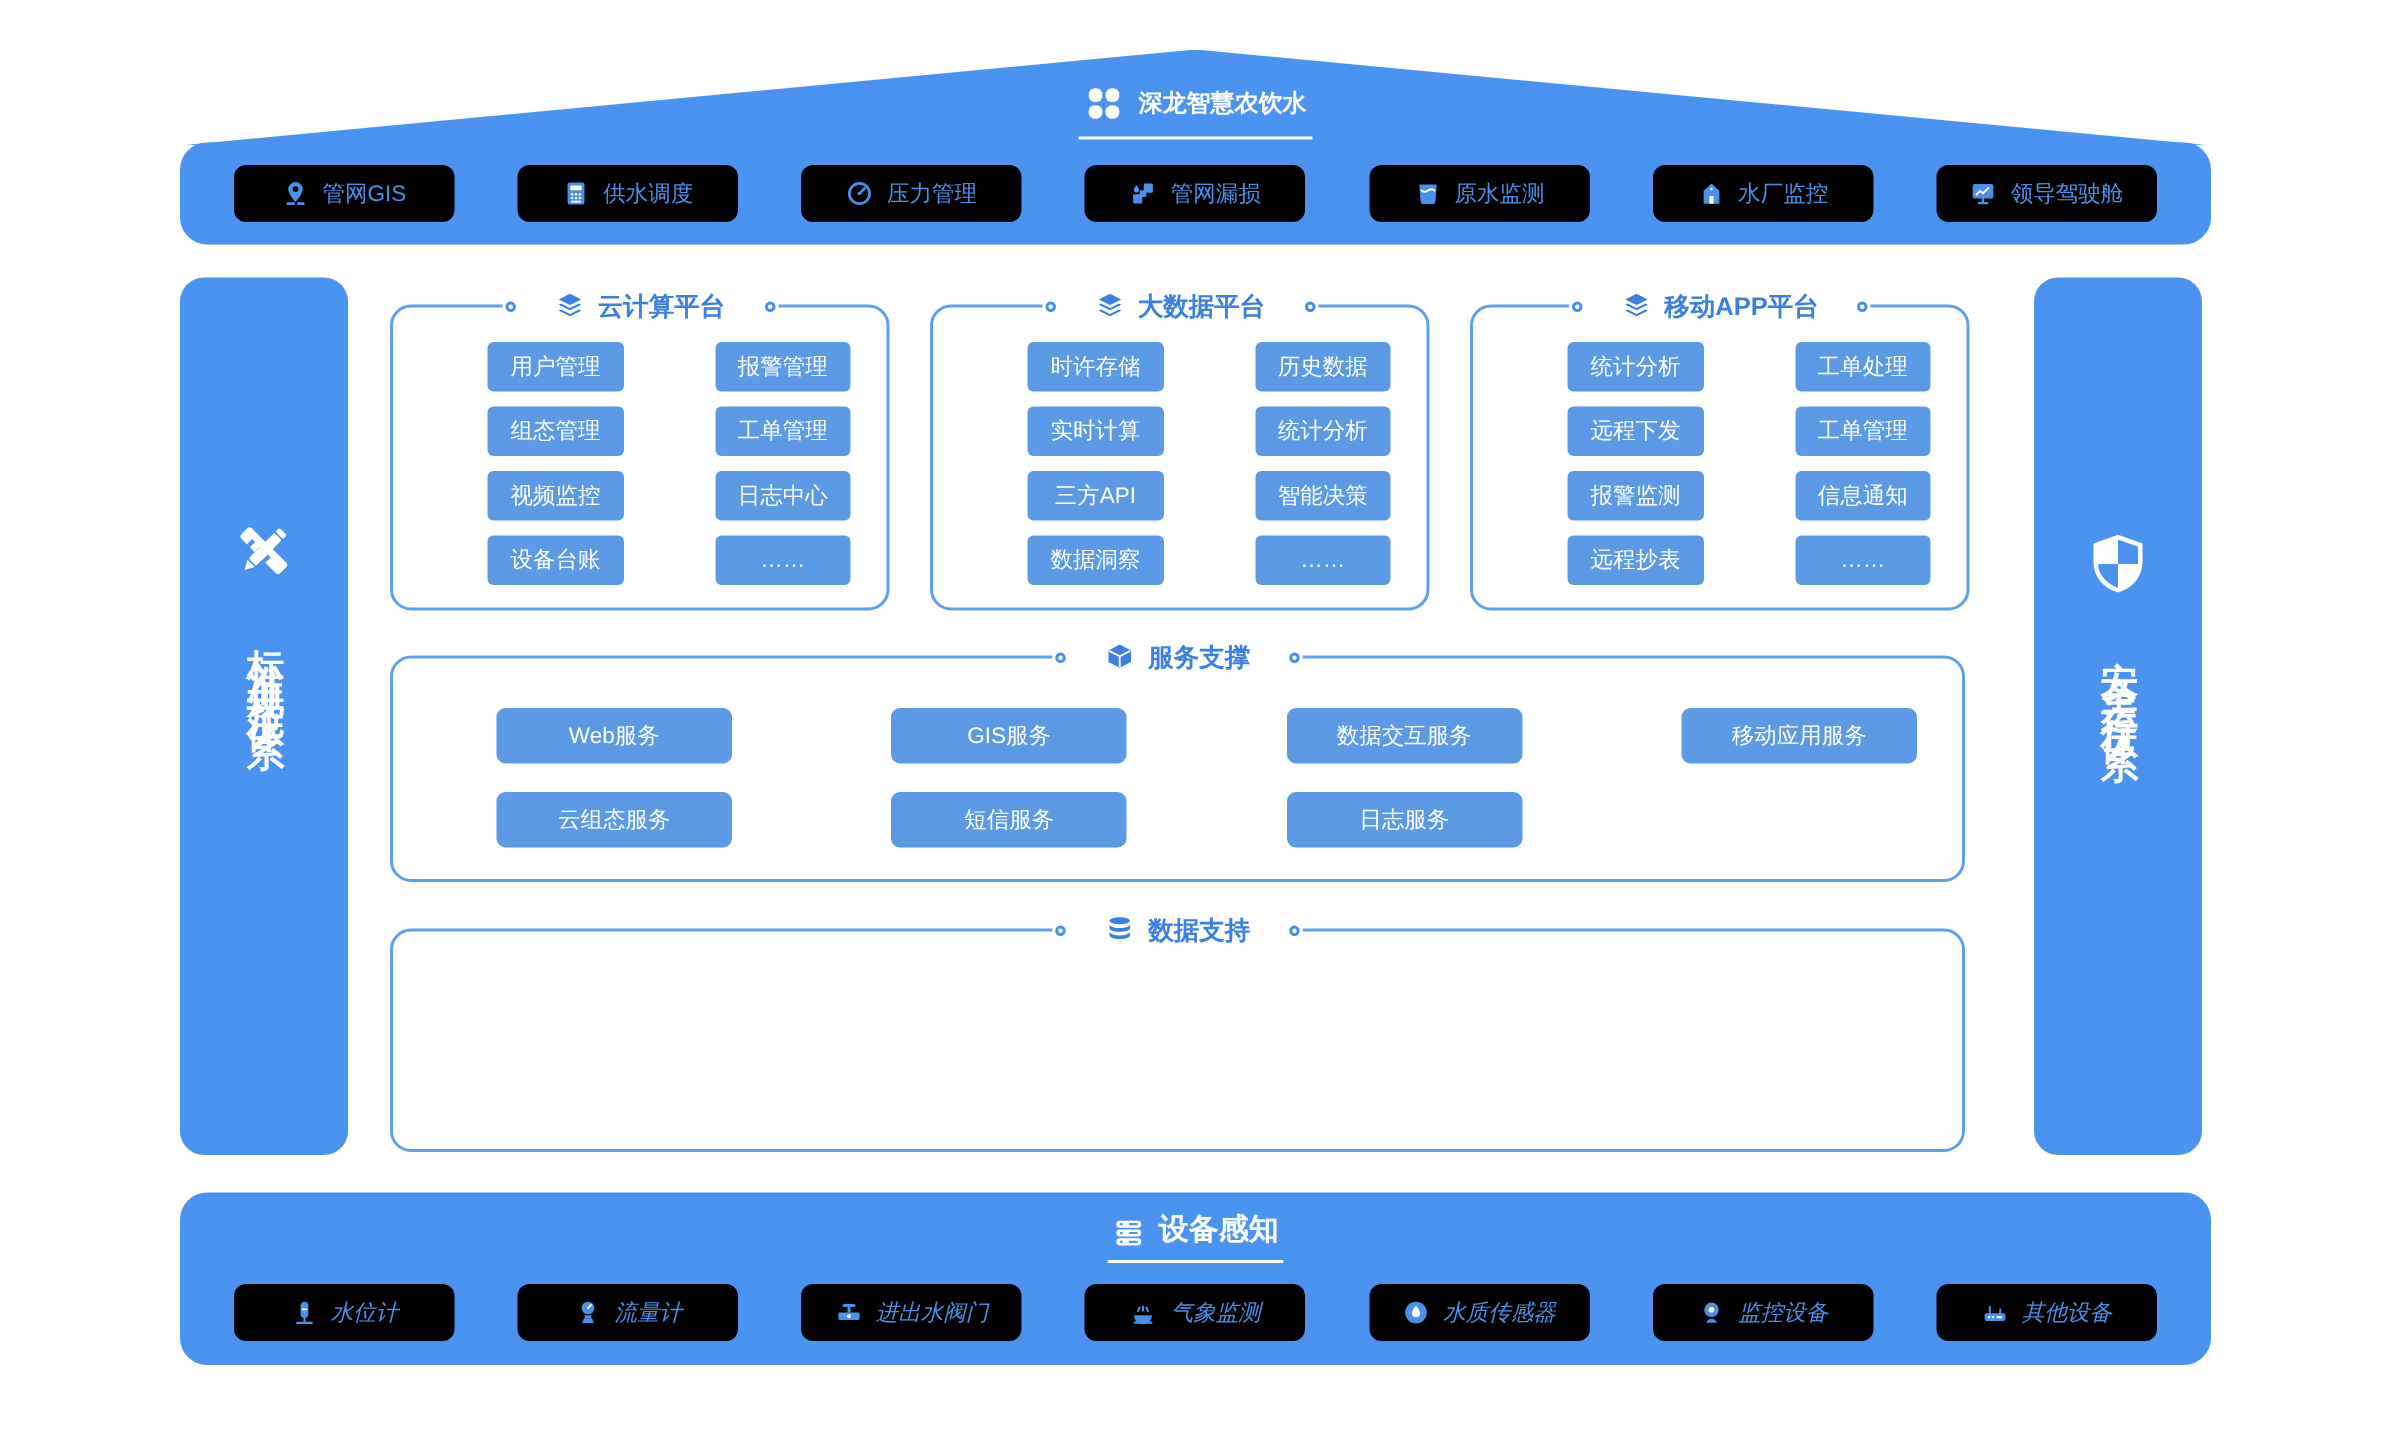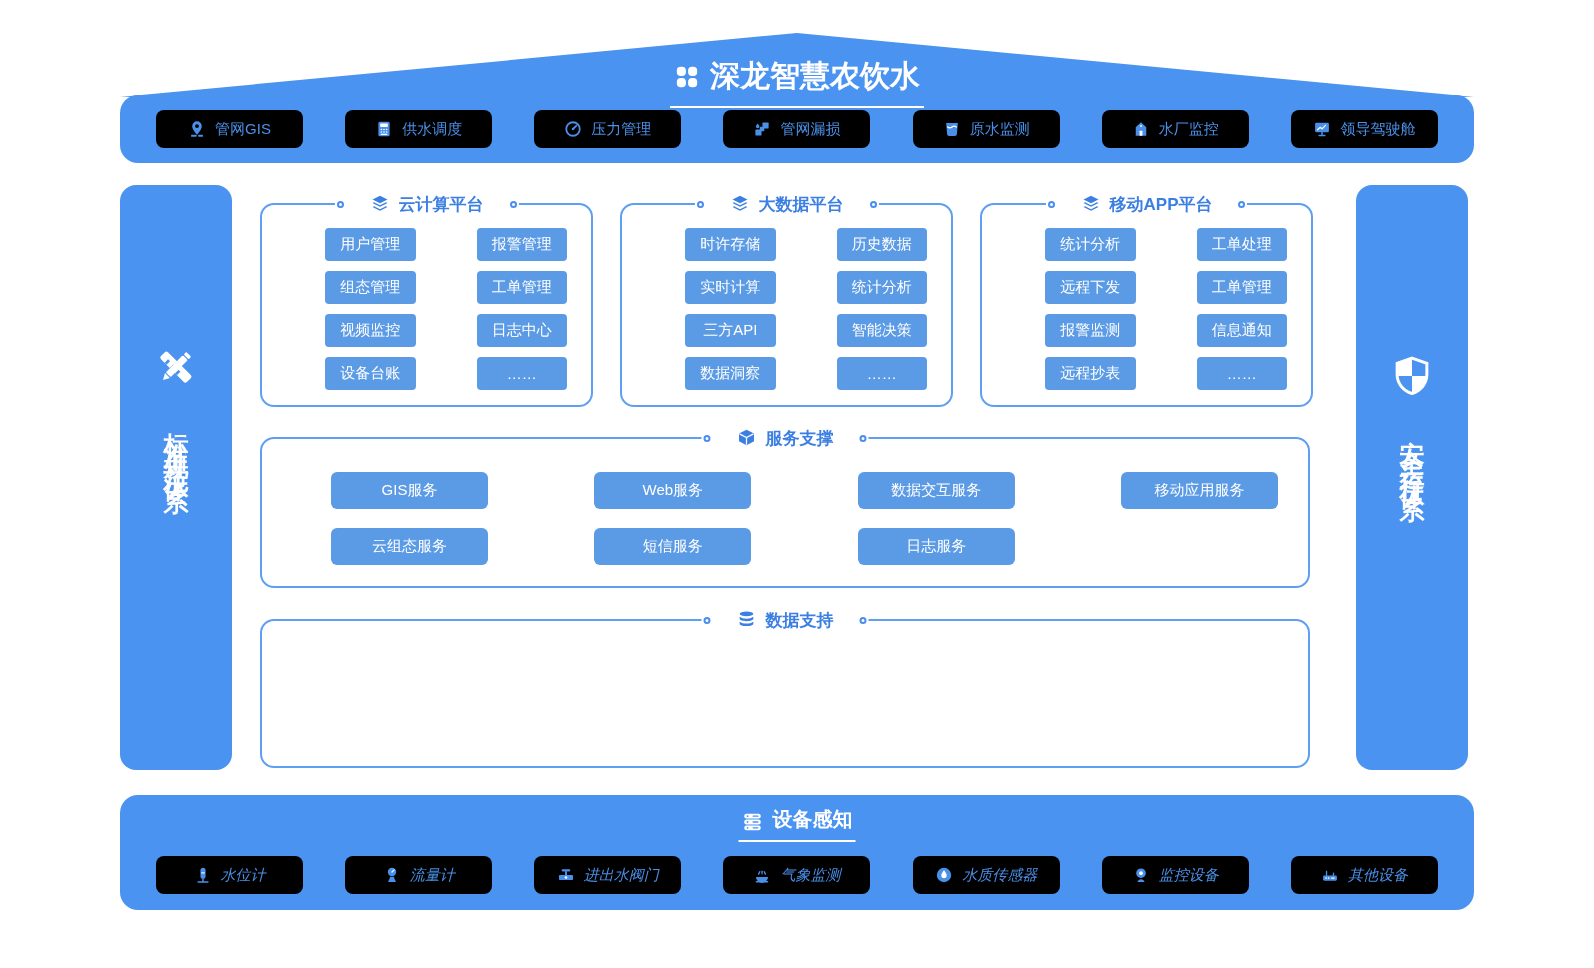--- a/index.html
+++ b/index.html
@@ -10,21 +10,21 @@
     --btn-text:#4a90e8;
   }
   *{box-sizing:border-box;margin:0;padding:0;}
   body{background:#fff;font-family:"Liberation Sans","DejaVu Sans",sans-serif;}
   .page{position:relative;width:1594px;height:968px;background:#fff;overflow:hidden;}
 
   
   .roof{position:absolute;left:120px;top:33px;width:1354px;height:64px;background:var(--primary);
         clip-path:polygon(0 100%,50% 0,100% 100%);}
   .header-title{position:absolute;left:50%;top:56px;transform:translateX(-50%);
-        display:flex;align-items:center;gap:10px;color:#fff;font-size:30px;font-weight:600;
+        display:flex;align-items:center;gap:10px;color:#fff;font-size:16px;font-weight:600;
         border-bottom:2px solid #fff;padding:0 4px 9px 4px;z-index:3;}
   .top-bar{position:absolute;left:120px;top:95px;width:1354px;height:68px;background:var(--primary);
         border-radius:18px;display:flex;align-items:center;justify-content:space-between;padding:0 36px;}
   .bar-btn{width:147px;height:38px;background:#000000;border-radius:8px;display:flex;align-items:center;
         justify-content:center;gap:9px;color:var(--btn-text);font-size:15px;cursor:pointer;}
   .bar-btn .ic{display:inline-flex;color:var(--btn-text);}
 
   
   .sidebar{position:absolute;top:185px;width:112px;height:585px;background:var(--primary);
         border-radius:16px;display:flex;flex-direction:column;align-items:center;color:#fff;}
@@ -288,22 +288,22 @@
         <svg width="20" height="20" viewBox="0 0 24 24">
           <path d="M12 2 21 6.7v9.2L12 20.6 3 15.9V6.7z" fill="currentColor"></path>
           <path d="M3.6 7.1 12 11.4l8.4-4.3M12 11.4v8.8" stroke="#fff" stroke-width="1.5" fill="none"></path>
         </svg>
       </span>
       <span>服务支撑</span>
       <span class="sp"></span>
         <span class="dot"></span>
     </div>
     <div class="grid">
+      <div class="chip">Web服务</div>
       <div class="chip">GIS服务</div>
-      <div class="chip">Web服务</div>
       <div class="chip">数据交互服务</div>
       <div class="chip">移动应用服务</div>
       <div class="chip">云组态服务</div>
       <div class="chip">短信服务</div>
       <div class="chip">日志服务</div>
     </div>
   </div>
 
   <div class="obox wide-box" style="top:619px;height:149px;">
     <div class="obox-title">

